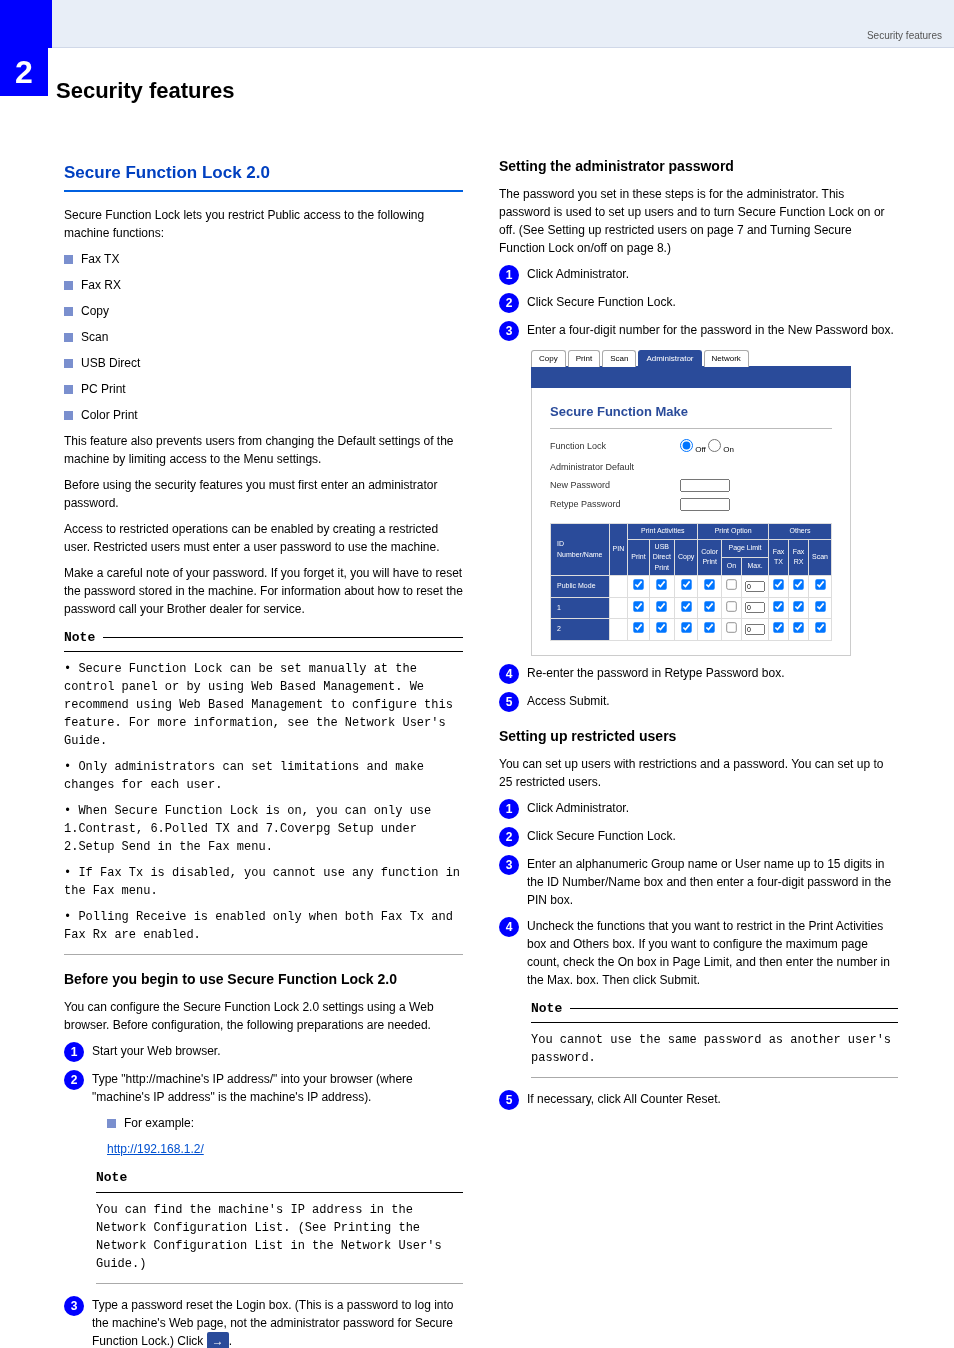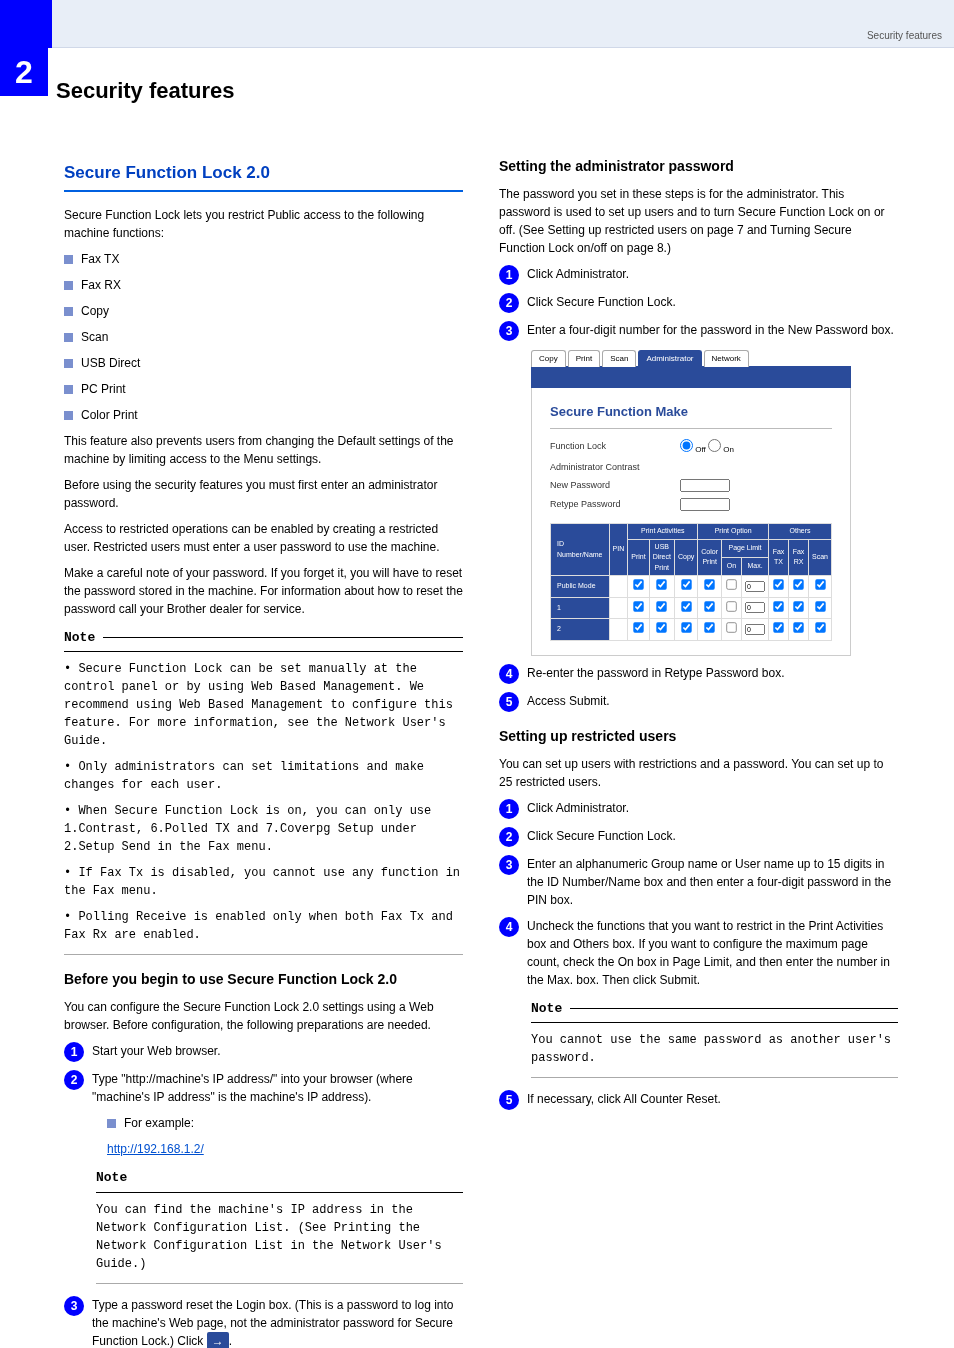--- a/index.html
+++ b/index.html
@@ -209,21 +209,21 @@
       <div class="sfl-body">
         <div class="sfl-title">Secure Function Make</div>
         <div class="sfl-row">
           <div class="sfl-label bold">Function Lock</div>
           <div>
             <label><input type="radio" checked="" style=""> <span>Off</span></label>
             <label><input type="radio" style=""> <span>On</span></label>
           </div>
         </div>
         <div class="sfl-row">
-              <div class="sfl-label bold">Administrator Contrast</div>
+              <div class="sfl-label bold">Administrator Default</div>
             </div>
         <div class="sfl-row">
           <div class="sfl-label">New Password</div>
           <input type="text" style="width: 50px; font-size: 8px;">
         </div>
         <div class="sfl-row">
           <div class="sfl-label">Retype Password</div>
           <input type="text" style="width: 50px; font-size: 8px;">
         </div>
 

